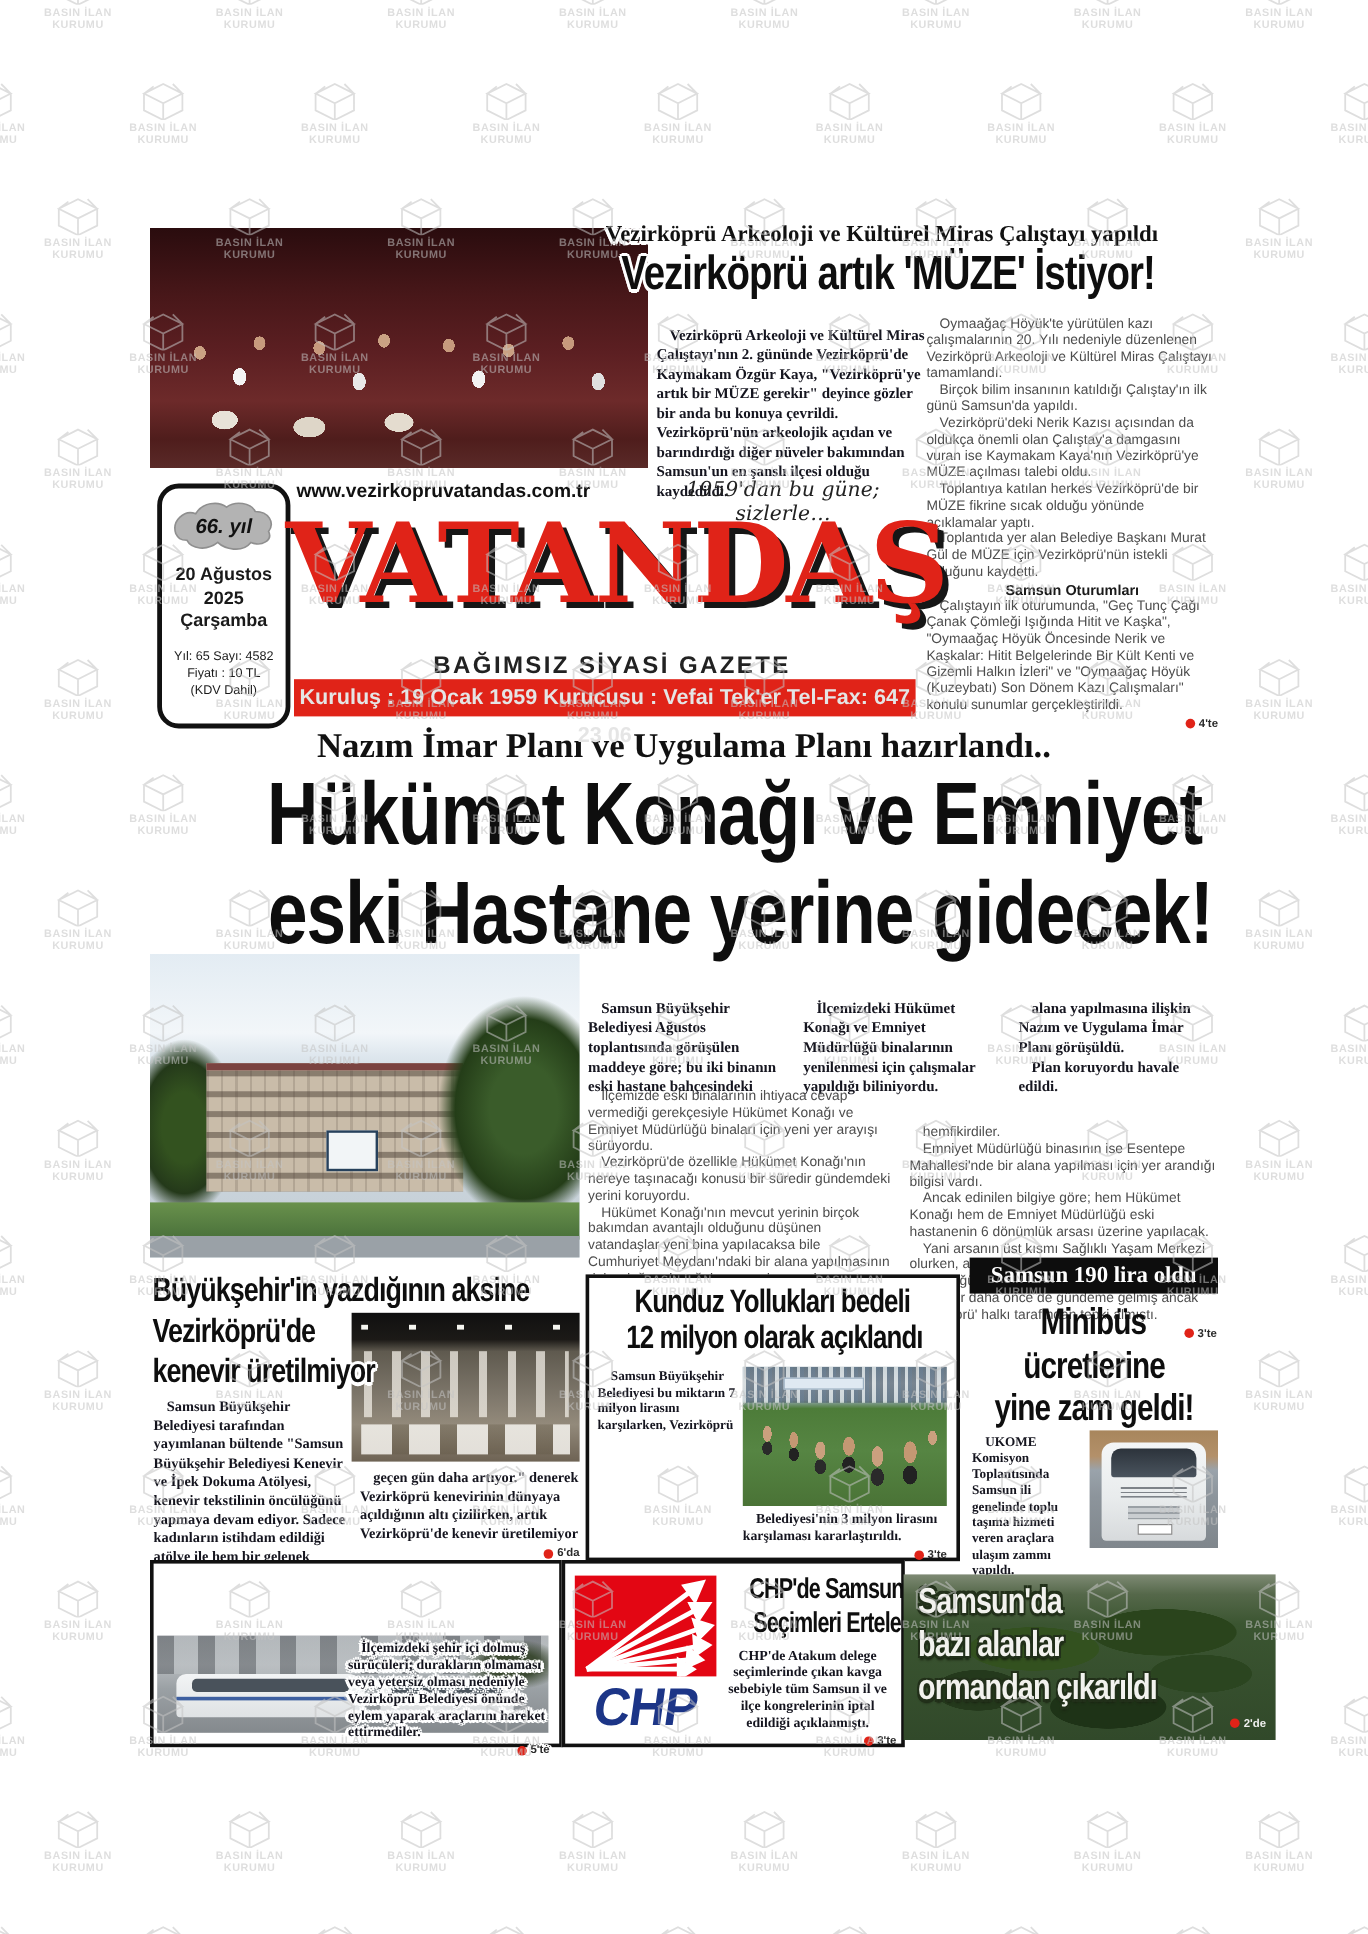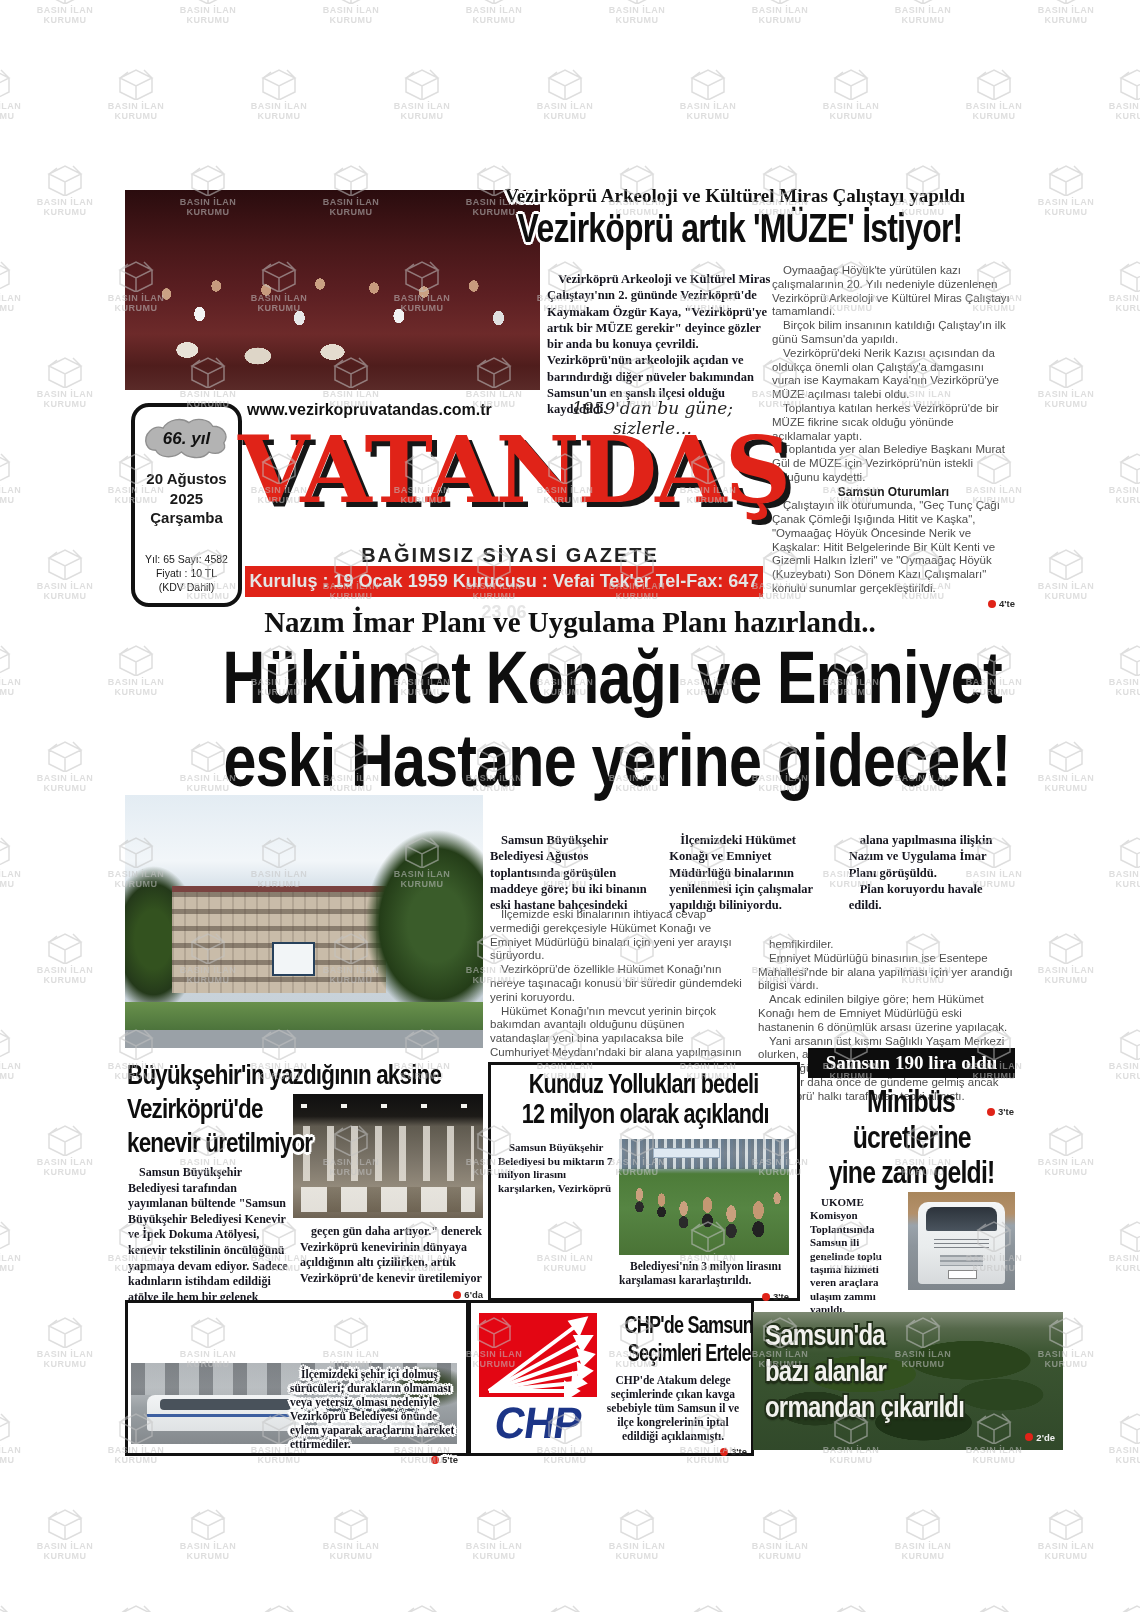--- a/index.html
+++ b/index.html
@@ -171,21 +171,21 @@
 <div class="abs" id="info-box">
   <div id="map-wrap">
     <svg width="92" height="56" viewBox="0 0 100 60">
       <path d="M6 34 C2 22 14 12 24 16 C30 6 44 4 52 10 C60 4 74 6 78 14 C90 14 96 24 90 32 C94 40 84 46 74 42 C66 52 50 48 44 42 C34 50 20 48 16 40 C10 40 8 38 6 34 Z" fill="#b3b3b3" stroke="#8f8f8f" stroke-width="1.5"></path>
     </svg>
     <div id="years-badge">66. yıl</div>
   </div>
   <div class="mh-date">20 Ağustos</div>
   <div class="mh-date">2025</div>
   <div class="mh-date">Çarşamba</div>
-  <div class="mh-small" style="margin-top:24px;">Yıl: 65 Sayı: 4582</div>
+  <div class="mh-small" style="margin-top:12px;">Yıl: 65 Sayı: 4582</div>
   <div class="mh-small">Fiyatı : 10 TL</div>
   <div class="mh-small">(KDV Dahil)</div>
 </div>
 
 <div class="abs" style="left:247px;top:401px;width:290px;font-weight:bold;font-size:16px;color:#111;z-index:2;">www.vezirkopruvatandas.com.tr</div>
 <div class="abs" style="left:535px;top:398px;width:235px;font-family:'DejaVu Serif',serif;font-style:italic;font-size:17px;color:#222;text-align:center;z-index:2;">1959'dan bu güne; sizlerle…</div>
 <div class="abs" id="logo">VATANDAŞ</div>
 <div class="abs center" style="left:330px;top:544px;width:360px;font-weight:bold;font-size:20px;letter-spacing:2px;color:#222;z-index:2;">BAĞIMSIZ SİYASİ GAZETE</div>
 <div class="abs" id="redbar">Kuruluş : 19 Ocak 1959 Kurucusu : Vefai Tek'er Tel-Fax: 647 23 06</div>
 

